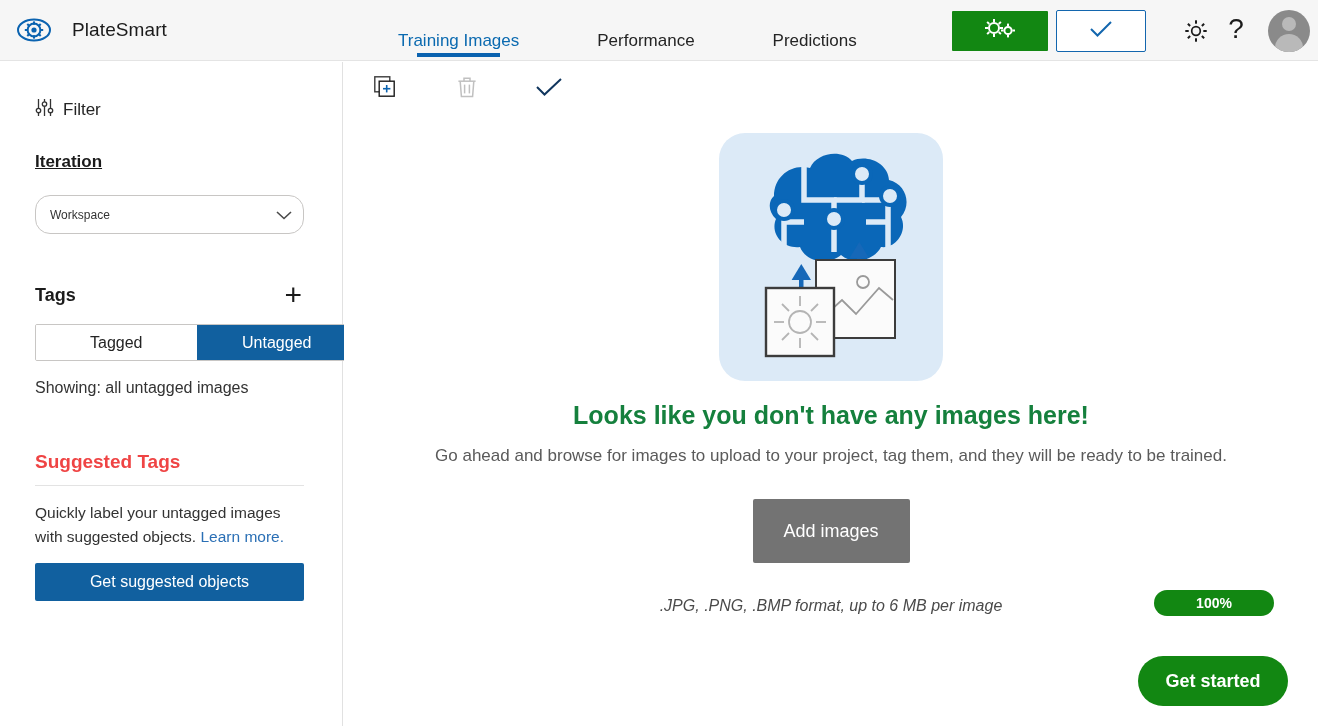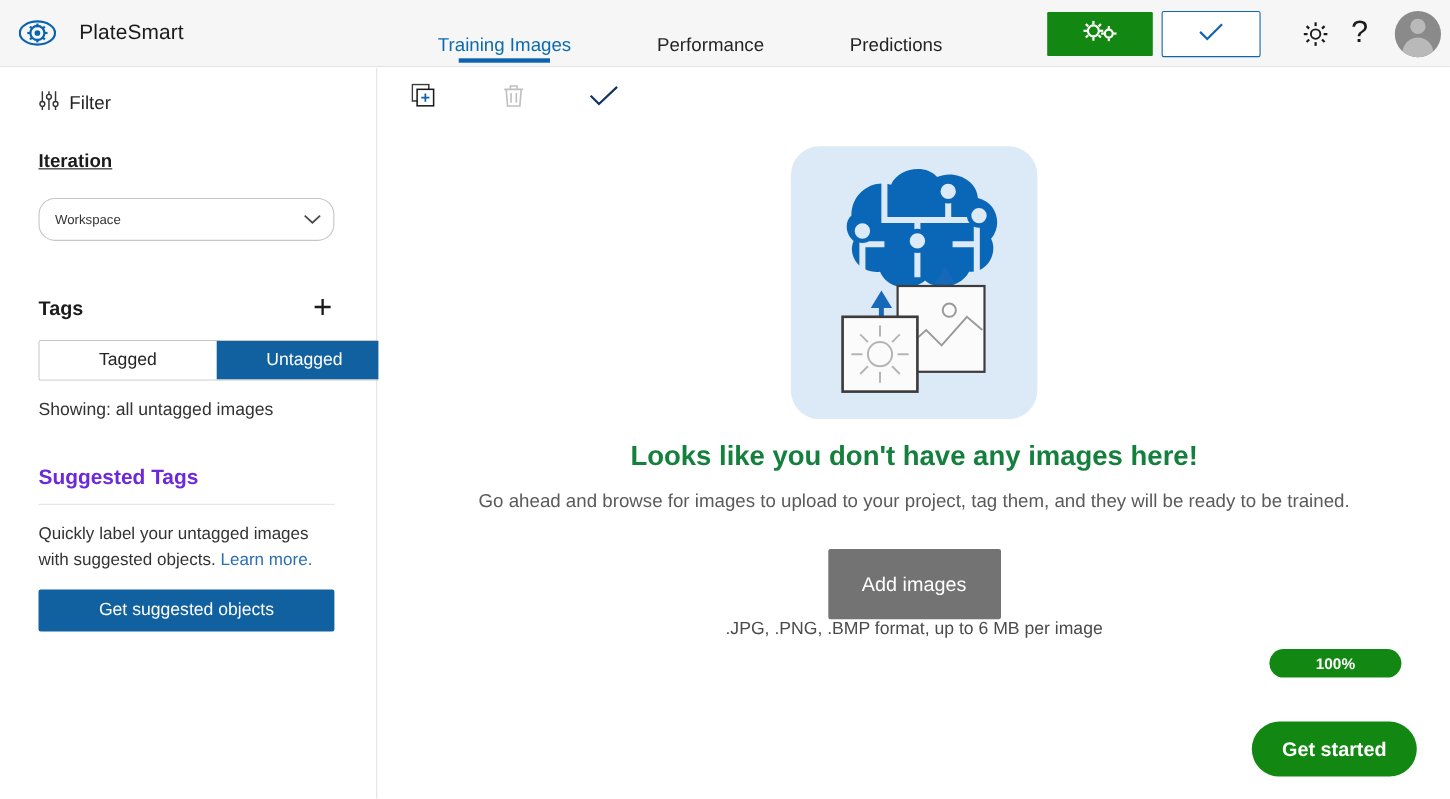--- a/index.html
+++ b/index.html
@@ -83,21 +83,21 @@
   
   .sidebar {
     position: absolute; left: 0; top: 62px;
     width: 343px; height: 664px;
     background: #ffffff;
     border-right: 1px solid #e1e1e1;
     padding: 0 35px;
   }
   .filter-row {
     display: flex; align-items: center; gap: 9px;
-    margin-top: 20px; cursor: pointer;
+    margin-top: 36px; cursor: pointer;
   }
   .filter-label { font-size: 17px; color: #242424; }
 
   .section-title { font-size: 17px; font-weight: 700; color: #1b1b1b; text-decoration: underline; }
   .iteration-title { margin-top: 31px; }
 
   .select-wrap { position: relative; margin-top: 23px; width: 269px; }
   .select-box {
     width: 269px; height: 39px;
     border: 1px solid #c8c6c4; border-radius: 15px;
@@ -129,21 +129,21 @@
   }
   .toggle-opt {
     flex: 1; display: flex; align-items: center; justify-content: center;
     font-size: 16px; color: #242424; background: #ffffff; cursor: pointer;
     border: none; font-family: inherit;
   }
   .toggle-opt.active { background: #11609f; color: #ffffff; }
 
   .showing-text { margin-top: 18px; font-size: 16px; color: #333333; }
 
-  .suggested-title { margin-top: 42px; font-size: 19px; font-weight: 700; color: #6d28d9; }
+  .suggested-title { margin-top: 54px; font-size: 19px; font-weight: 700; color: #ef4444; }
   .suggested-rule { margin-top: 12px; width: 269px; height: 1px; background: #e3e3e3; }
   .suggested-desc {
     margin-top: 15px; width: 272px;
     font-size: 15.5px; line-height: 24px; color: #333333;
   }
   .learn-more { color: #2a6fb5; text-decoration: none; cursor: pointer; }
   .btn-primary-wide {
     margin-top: 14px; width: 269px; height: 38px;
     background: #11609f; color: #fff; border: none; border-radius: 2px;
     font-size: 16px; cursor: pointer; font-family: inherit;
@@ -166,21 +166,21 @@
   .empty-title {
     margin-top: 18px;
     font-size: 25px; font-weight: 700; color: #15803d;
   }
   .empty-sub { margin-top: 16px; font-size: 17px; color: #5a5a5a; }
   .btn-add-images {
     margin-top: 33px; width: 157px; height: 64px;
     background: #737373; color: #ffffff; border: none; border-radius: 2px;
     font-size: 18px; cursor: pointer; font-family: inherit;
   }
-  .format-note { font-size: 16px; color: #4a4a4a; }
+  .format-note { margin-top: 34px; font-size: 16px; color: #4a4a4a; font-style: italic; }
 
   
   .badge-percent {
     position: absolute; left: 1154px; top: 590px;
     width: 120px; height: 26px;
     background: #128712; color: #ffffff;
     border-radius: 13px;
     display: flex; align-items: center; justify-content: center;
     font-size: 14px; font-weight: 700;
   }

